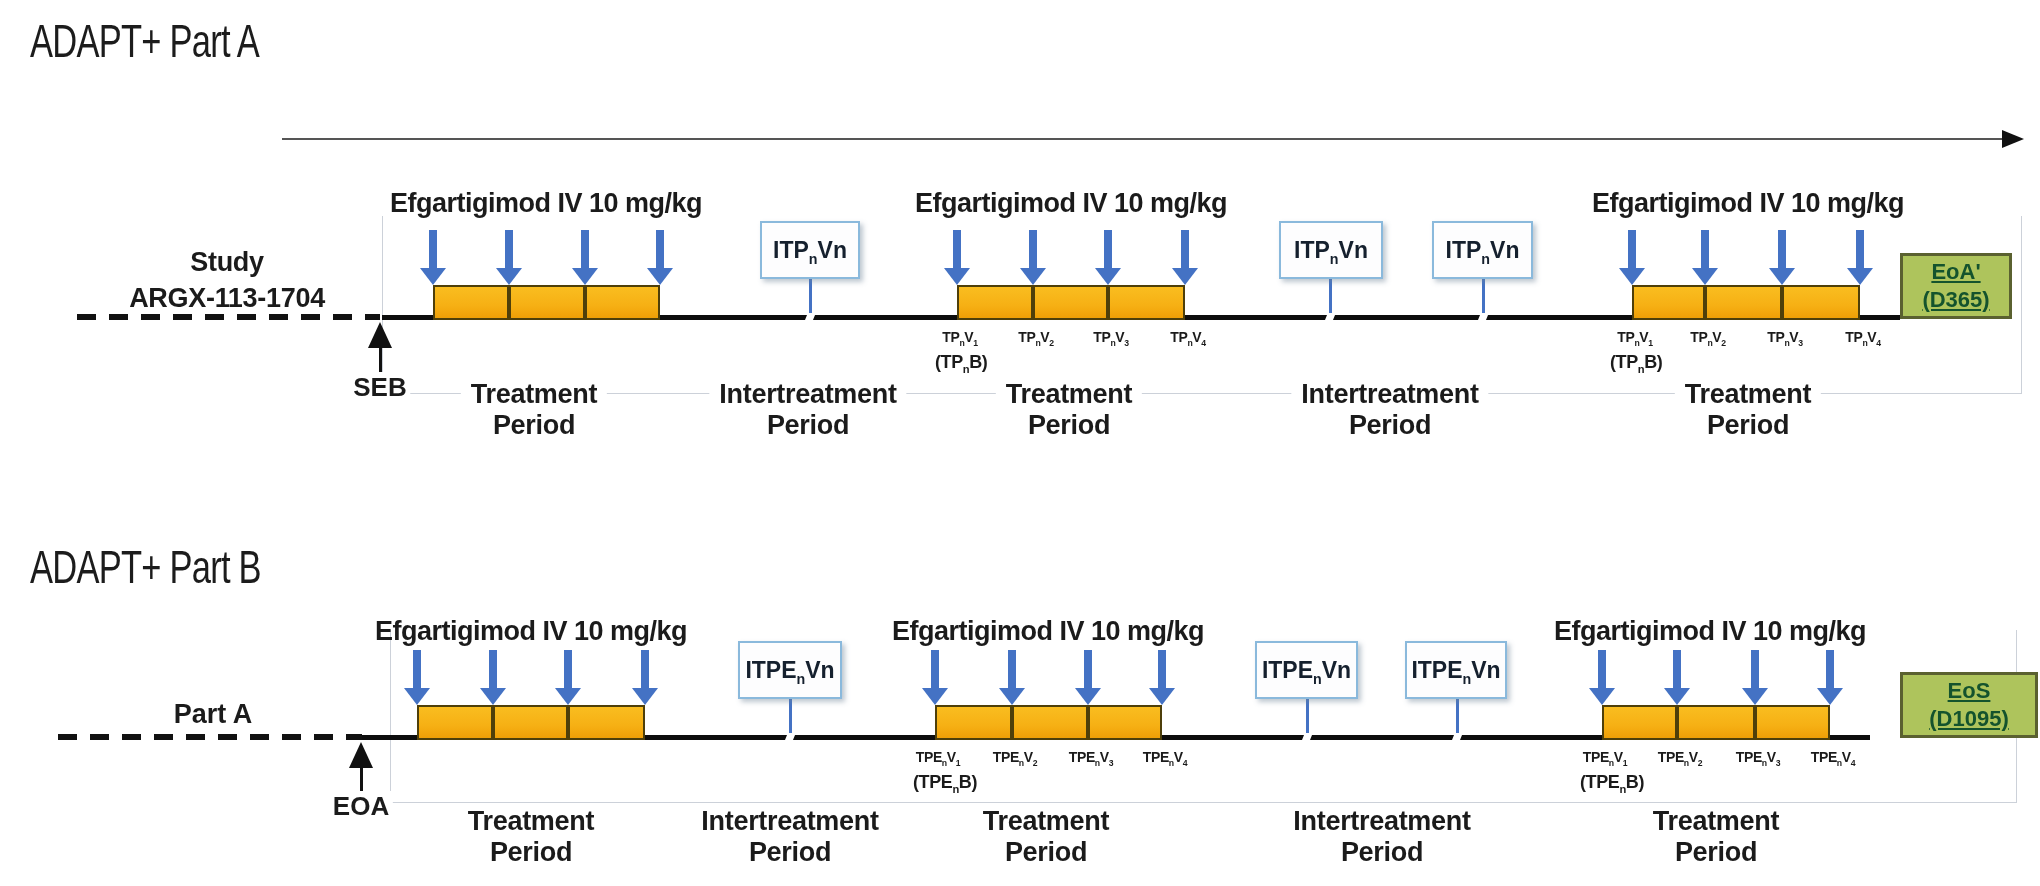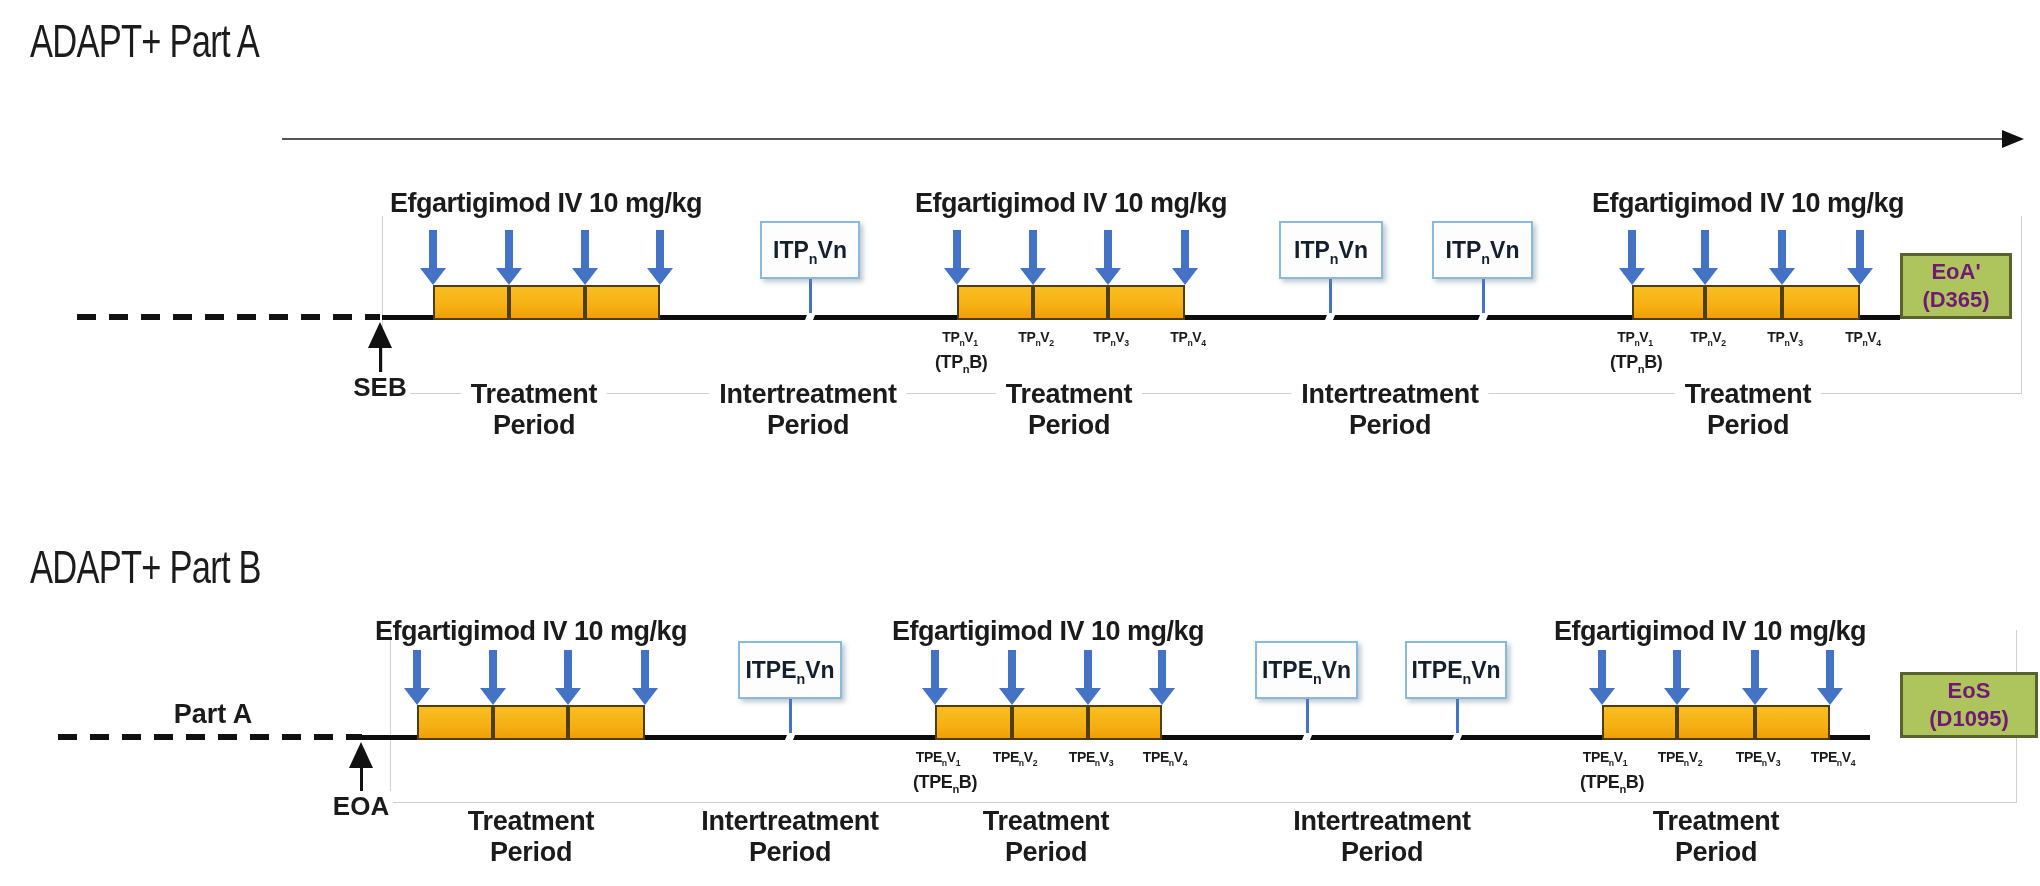--- a/index.html
+++ b/index.html
@@ -41,34 +41,36 @@
     font-weight:bold;font-size:23px;color:#15202e;text-align:center;}
   .conn{width:3px;z-index:2;}
   .tick-gap{background:#fff;transform:skewX(-22deg);z-index:2;}
   .visitlbl{font-weight:bold;font-size:14px;letter-spacing:-.4px;white-space:nowrap;
     transform:translateX(-50%);z-index:4;}
   .baselbl{font-weight:bold;font-size:18px;letter-spacing:-.4px;white-space:nowrap;z-index:4;}
   sub{font-size:62%;line-height:0;}
   .periodlbl{transform:translateX(-50%);text-align:center;font-weight:bold;font-size:27px;
     line-height:31px;background:#fff;padding:0 10px;white-space:nowrap;z-index:4;letter-spacing:-.3px;}
   .endbox{box-sizing:border-box;border:3px solid #5a6130;background:#aec45c;z-index:3;
-    text-align:center;font-weight:bold;font-size:22px;line-height:28px;color:#701a75;
-    display:flex;flex-direction:column;justify-content:center;}
+    text-align:center;font-weight:bold;font-size:22px;line-height:28px;color:#14532d;
+    display:flex;flex-direction:column;justify-content:center;text-decoration:underline;}
 </style>
 </head>
 <body>
 
 <div id="stage">
 
   <div class="abs title" style="left:30px;top:14px;">ADAPT+ Part A</div>
 
   <div class="abs hline" style="left:282px;top:138px;width:1722px;"></div>
   <div class="abs tri-right" style="left:2002px;top:130px;"></div>
 
   <div class="abs studylbl" style="left:77px;top:244px;">
+    <div>Study</div>
+    <div>ARGX-113-1704</div>
   </div>
 
   <div class="abs panel" style="left:382px;top:216px;width:1638px;height:177px;"></div>
   <div class="abs dashline" style="left:77px;top:314px;width:303px;"></div>
   <div class="abs timeline" style="left:382px;top:315px;width:1518px;"></div>
 
   <div class="abs up-head" style="left:368px;top:322px;"></div>
   <div class="abs up-shaft" style="left:379px;top:346px;height:26px;"></div>
   <div class="abs marker-lbl" style="left:380px;top:372px;">SEB</div>
 

